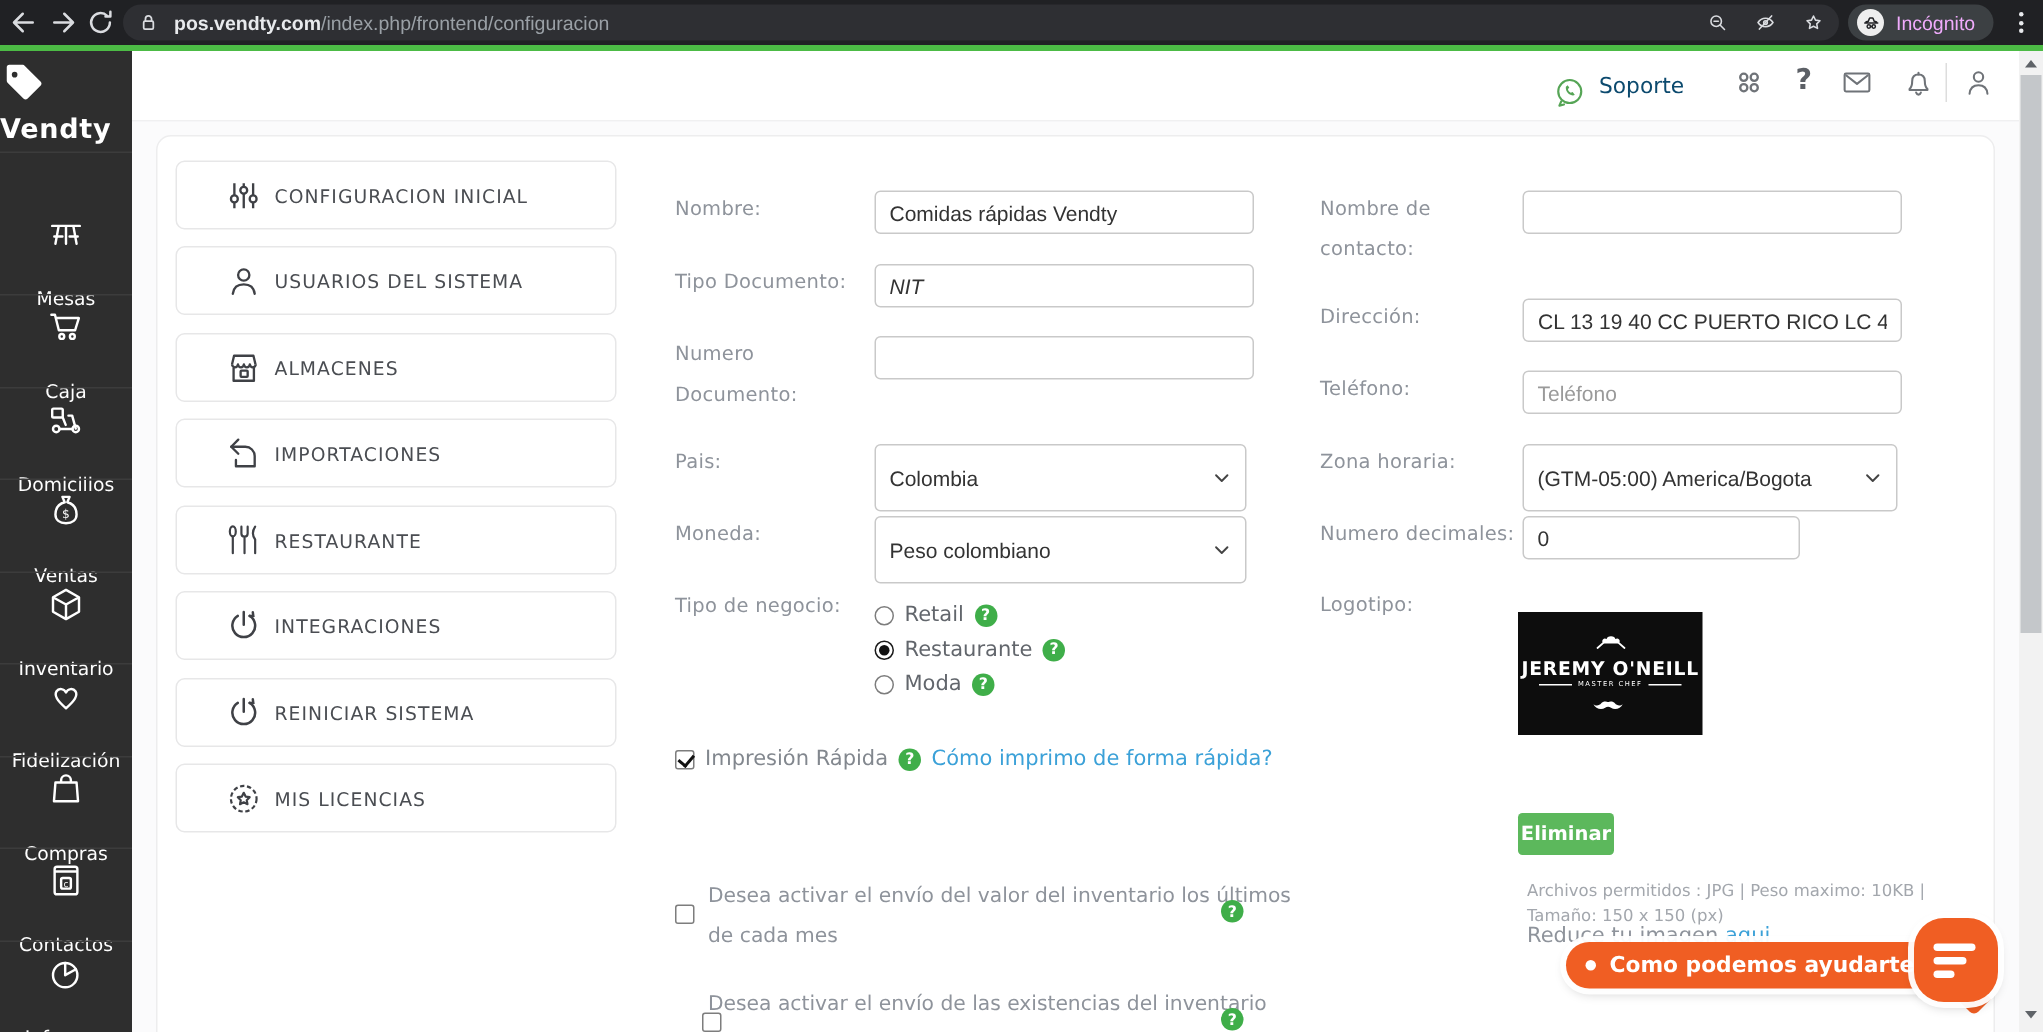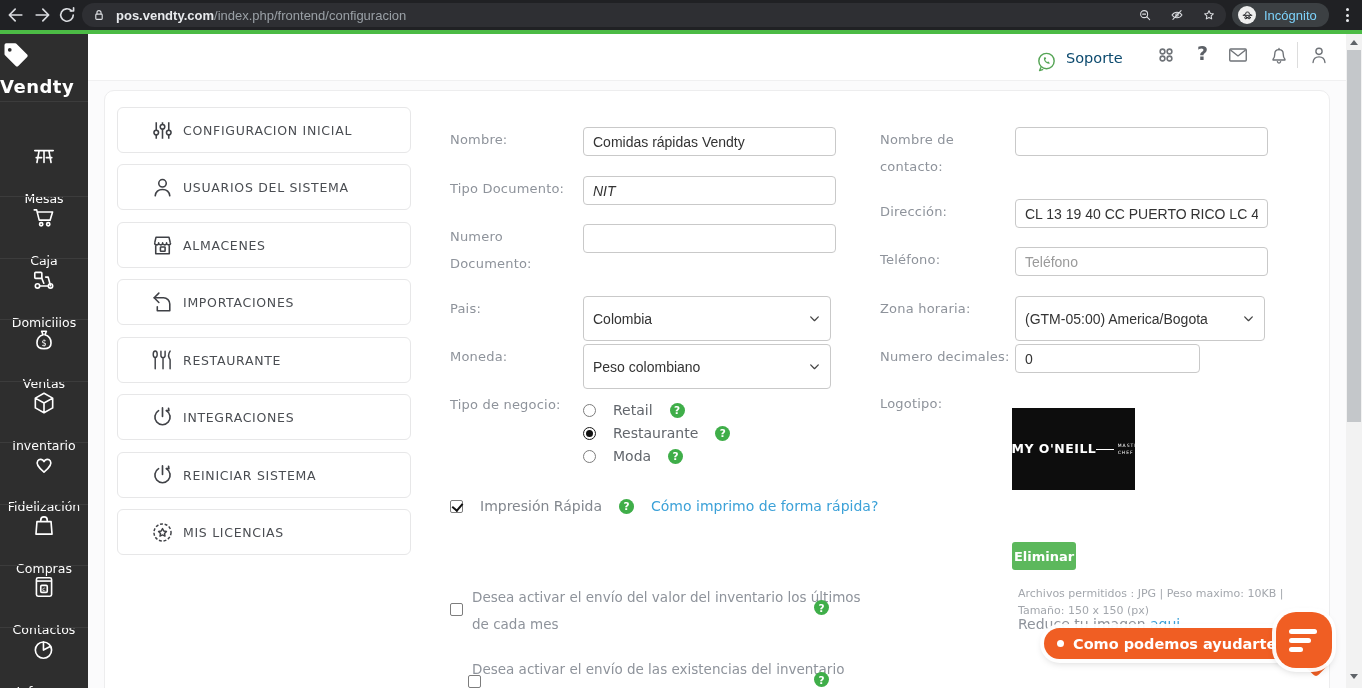--- a/index.html
+++ b/index.html
@@ -14,21 +14,21 @@
   .nav-ico { top:5px; width:20px; height:20px; }
   .url-pill { left:82px; top:3px; width:1144px; height:24px; border-radius:12px; background:#2e2f33; display:flex; align-items:center; padding:0 10px; }
   .url-pill svg { width:14px; height:14px; flex:0 0 auto; }
   .url-text { font-family:"Liberation Sans",sans-serif; font-size:13px; margin-left:10px; white-space:nowrap; overflow:hidden; flex:1; }
   .url-host { color:#e8eaed; font-weight:bold; }
   .url-path { color:#9aa0a6; }
   .pill-ico { width:17px; height:17px; margin-left:18px; flex:0 0 auto; }
   .incog { left:1232px; top:3px; height:24px; border-radius:12px; background:#3c4043; display:flex; align-items:center; padding:0 12px 0 6px; }
   .incog-badge { width:18px; height:18px; border-radius:50%; background:#eee; display:flex; align-items:center; justify-content:center; margin-right:8px; }
   .incog-badge svg { width:13px; height:13px; stroke:#202124; }
-  .incog-label { color:#7dd3fc; font-size:13px; font-family:"Liberation Sans",sans-serif; }
+  .incog-label { color:#f0abfc; font-size:13px; font-family:"Liberation Sans",sans-serif; }
   .dots { left:1338px; top:6px; width:18px; height:18px; display:flex; flex-direction:column; align-items:center; justify-content:center; gap:2.5px; }
   .dots i { width:3px; height:3px; border-radius:50%; background:#e8eaed; }
 
   .green-line { left:0; top:30px; width:1362px; height:4px; }
 
   
   .sidebar { left:0; top:34px; width:88px; height:654px; background:#2e2e2e; color:#fff; }
   .brand { left:0; top:6px; width:88px; }
   .brand svg { width:30px; height:30px; }
   .brand-name { display:block; font-size:18px; font-weight:bold; letter-spacing:.5px; margin-top:2px; }
@@ -66,28 +66,28 @@
   .sel { height:45px; border:1px solid #c9c9c9; border-radius:4px; background:#fff; display:flex; align-items:center; padding:0 9px; font-family:"Liberation Sans",sans-serif; font-size:14px; color:#333; cursor:pointer; }
   .sel span { flex:1; }
   .sel svg { width:13px; height:13px; stroke:#444; }
 
   .radio { width:13px; height:13px; border:1px solid #7d7d7d; border-radius:50%; background:#fff; display:inline-block; position:relative; cursor:pointer; flex:0 0 auto; }
   .radio.on { border-color:#1a1a1a; }
   .radio.on::after { content:""; position:absolute; left:2px; top:2px; width:7px; height:7px; border-radius:50%; background:#111; }
   .cbox { width:13px; height:13px; border:1px solid #7d7d7d; border-radius:2px; background:#fff; display:inline-block; position:relative; cursor:pointer; flex:0 0 auto; }
   .cbox.checked::after { content:""; position:absolute; left:2.5px; top:0px; width:5px; height:8px; border:solid #111; border-width:0 2px 2px 0; transform:rotate(40deg); }
 
-  .radio-row { display:flex; align-items:center; gap:17px; }
+  .radio-row { display:flex; align-items:center; gap:7px; }
   .radio-lbl { font-size:14px; color:#62666c; }
   .help { display:inline-flex; width:15px; height:15px; border-radius:50%; color:#fff; font-size:10.5px; font-weight:bold; align-items:center; justify-content:center; flex:0 0 auto; }
   .link { font-size:14px; cursor:pointer; }
   .cb-text { font-size:13.5px; color:#8e939b; line-height:27px; }
 
   
-  .logo-box { left:1012px; top:408px; width:123px; height:82px; background:#0d0d0d; color:#fff; display:flex; align-items:center; justify-content:center; }
+  .logo-box { left:1012px; top:408px; width:123px; height:82px; background:#0d0d0d; color:#fff; display:flex; flex-direction:column; align-items:center; justify-content:center; }
   .logo-hat svg { width:30px; height:15px; stroke:#fff; }
   .logo-name { font-size:12.5px; font-weight:bold; letter-spacing:.5px; white-space:nowrap; line-height:14px; }
   .logo-sub { display:flex; align-items:center; gap:4px; font-size:4.5px; letter-spacing:1px; line-height:7px; }
   .logo-sub i { display:block; width:22px; height:1px; background:#fff; }
   .logo-mustache svg { width:26px; height:8px; fill:#fff; }
   .btn-green { left:1012px; top:542px; width:64px; height:28px; border:none; border-radius:3px; color:#fff; font-size:13px; font-weight:bold; font-family:"DejaVu Sans",sans-serif; cursor:pointer; }
   .file-info { font-size:11px; color:#a3a7ad; line-height:18px; }
   .reduce { font-size:14px; color:#8e939b; }
 
   

